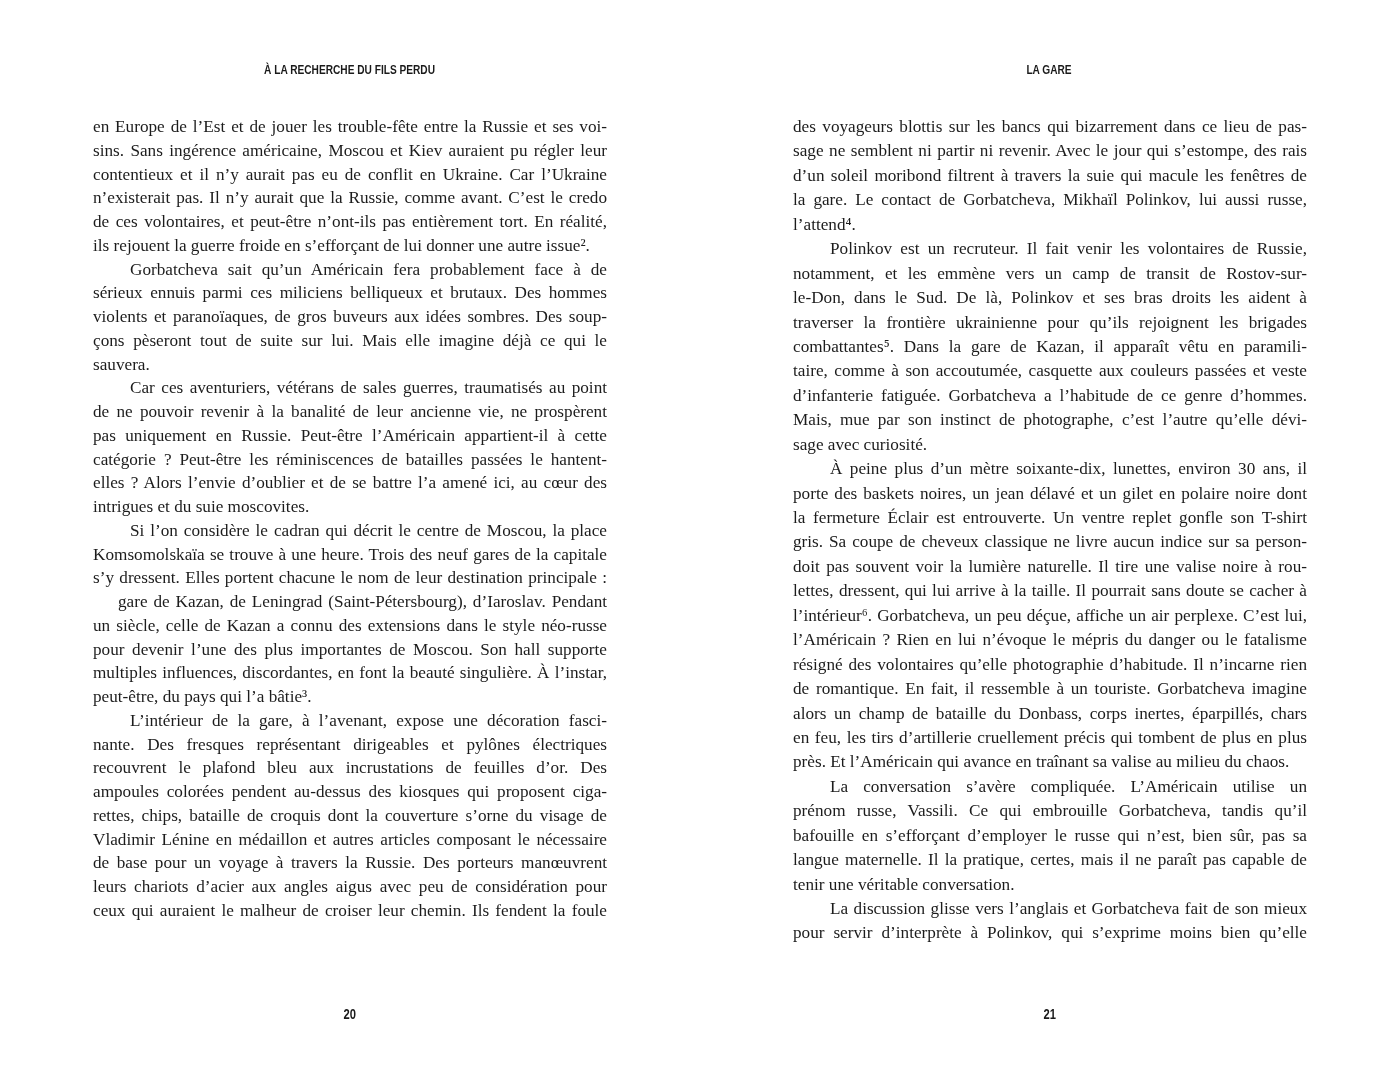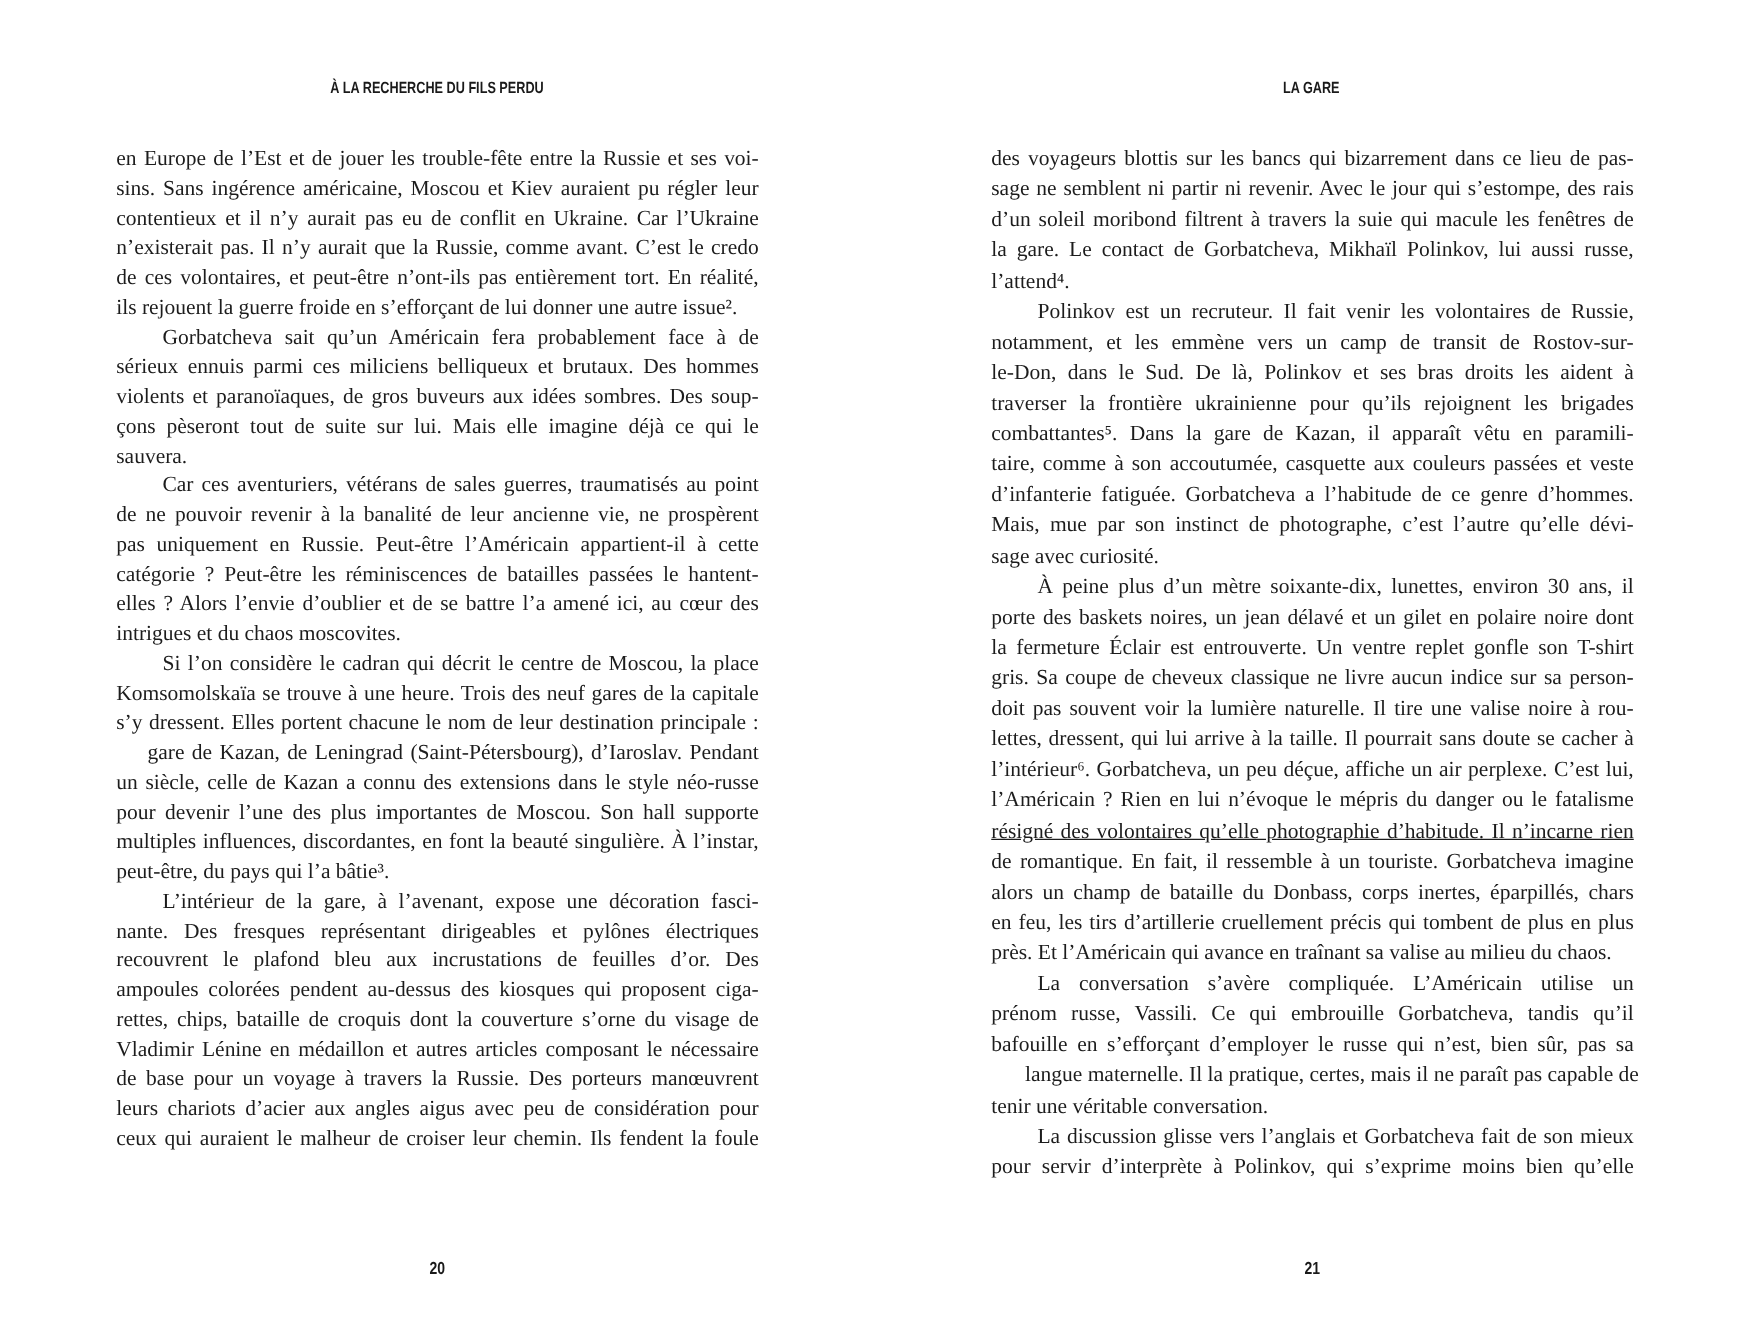--- a/index.html
+++ b/index.html
@@ -60,21 +60,21 @@
         <span class="line"><span style="white-space: nowrap; word-spacing: 0px;">violents et paranoïaques, de gros buveurs aux idées sombres. Des soup-</span></span>
         <span class="line"><span style="white-space: nowrap; word-spacing: 0px;">çons pèseront tout de suite sur lui. Mais elle imagine déjà ce qui le</span></span>
         <span class="line last">sauvera.</span>
       </div>
       <div class="paragraph">
         <span class="line indent"><span style="white-space: nowrap; word-spacing: 0px;">Car ces aventuriers, vétérans de sales guerres, traumatisés au point</span></span>
         <span class="line"><span style="white-space: nowrap; word-spacing: 0px;">de ne pouvoir revenir à la banalité de leur ancienne vie, ne prospèrent</span></span>
         <span class="line"><span style="white-space: nowrap; word-spacing: 0px;">pas uniquement en Russie. Peut-être l’Américain appartient-il à cette</span></span>
         <span class="line"><span style="white-space: nowrap; word-spacing: 0px;">catégorie ? Peut-être les réminiscences de batailles passées le hantent-</span></span>
         <span class="line"><span style="white-space: nowrap; word-spacing: 0px;">elles ? Alors l’envie d’oublier et de se battre l’a amené ici, au cœur des</span></span>
-        <span class="line last">intrigues et du chaos moscovites.</span>
+        <span class="line last">intrigues et du suie moscovites.</span>
       </div>
       <div class="paragraph">
         <span class="line indent"><span style="white-space: nowrap; word-spacing: 0px;">Si l’on considère le cadran qui décrit le centre de Moscou, la place</span></span>
         <span class="line"><span style="white-space: nowrap; word-spacing: 0px;">Komsomolskaïa se trouve à une heure. Trois des neuf gares de la capitale</span></span>
         <span class="line"><span style="white-space: nowrap; word-spacing: 0px;">s’y dressent. Elles portent chacune le nom de leur destination principale :</span></span>
         <span class="line"><span style="white-space: nowrap; word-spacing: 0px; margin-left: 25px;">gare de Kazan, de Leningrad (Saint-Pétersbourg), d’Iaroslav. Pendant</span></span>
         <span class="line"><span style="white-space: nowrap; word-spacing: 0px;">un siècle, celle de Kazan a connu des extensions dans le style néo-russe</span></span>
         <span class="line"><span style="white-space: nowrap; word-spacing: 0px;">pour devenir l’une des plus importantes de Moscou. Son hall supporte</span></span>
         <span class="line"><span style="white-space: nowrap; word-spacing: 0px;">multiples influences, discordantes, en font la beauté singulière. À l’instar,</span></span>
         <span class="line last">peut-être, du pays qui l’a bâtie³.</span>
@@ -117,31 +117,31 @@
       </div>
       <div class="paragraph">
         <span class="line indent"><span style="white-space: nowrap; word-spacing: 0px;">À peine plus d’un mètre soixante-dix, lunettes, environ 30 ans, il</span></span>
         <span class="line"><span style="white-space: nowrap; word-spacing: 0px;">porte des baskets noires, un jean délavé et un gilet en polaire noire dont</span></span>
         <span class="line"><span style="white-space: nowrap; word-spacing: 0px; margin-top: 16px;">la fermeture Éclair est entrouverte. Un ventre replet gonfle son T-shirt</span></span>
         <span class="line"><span style="white-space: nowrap; word-spacing: 0px;">gris. Sa coupe de cheveux classique ne livre aucun indice sur sa person-</span></span>
         <span class="line"><span style="white-space: nowrap; word-spacing: 0px;">doit pas souvent voir la lumière naturelle. Il tire une valise noire à rou-</span></span>
         <span class="line"><span style="white-space: nowrap; word-spacing: 0px;">lettes, dressent, qui lui arrive à la taille. Il pourrait sans doute se cacher à</span></span>
         <span class="line"><span style="white-space: nowrap; word-spacing: 0px;">l’intérieur⁶. Gorbatcheva, un peu déçue, affiche un air perplexe. C’est lui,</span></span>
         <span class="line"><span style="white-space: nowrap; word-spacing: 0px;">l’Américain ? Rien en lui n’évoque le mépris du danger ou le fatalisme</span></span>
-        <span class="line"><span style="white-space: nowrap; word-spacing: 0px; text-decoration: underline;">résigné des volontaires qu’elle photographie d’habitude. Il n’incarne rien</span></span>
+        <span class="line"><span style="white-space: nowrap; word-spacing: 0px;">résigné des volontaires qu’elle photographie d’habitude. Il n’incarne rien</span></span>
         <span class="line"><span style="white-space: nowrap; word-spacing: 0px;">de romantique. En fait, il ressemble à un touriste. Gorbatcheva imagine</span></span>
         <span class="line"><span style="white-space: nowrap; word-spacing: 0px;">alors un champ de bataille du Donbass, corps inertes, éparpillés, chars</span></span>
         <span class="line"><span style="white-space: nowrap; word-spacing: 0px;">en feu, les tirs d’artillerie cruellement précis qui tombent de plus en plus</span></span>
         <span class="line last">près. Et l’Américain qui avance en traînant sa valise au milieu du chaos.</span>
       </div>
       <div class="paragraph">
         <span class="line indent"><span style="white-space: nowrap; word-spacing: 0px;">La conversation s’avère compliquée. L’Américain utilise un</span></span>
         <span class="line"><span style="white-space: nowrap; word-spacing: 0px;">prénom russe, Vassili. Ce qui embrouille Gorbatcheva, tandis qu’il</span></span>
         <span class="line"><span style="white-space: nowrap; word-spacing: 0px;">bafouille en s’efforçant d’employer le russe qui n’est, bien sûr, pas sa</span></span>
-        <span class="line"><span style="white-space: nowrap; word-spacing: 0px; margin-left: 27px;">langue maternelle. Il la pratique, certes, mais il ne paraît pas capable de</span></span>
+        <span class="line"><span style="white-space: nowrap; word-spacing: 0px;">langue maternelle. Il la pratique, certes, mais il ne paraît pas capable de</span></span>
         <span class="line last">tenir une véritable conversation.</span>
       </div>
       <div class="paragraph">
         <span class="line indent"><span style="white-space: nowrap; word-spacing: 0px;">La discussion glisse vers l’anglais et Gorbatcheva fait de son mieux</span></span>
         <span class="line"><span style="white-space: nowrap; word-spacing: 0px;">pour servir d’interprète à Polinkov, qui s’exprime moins bien qu’elle</span></span>
       </div>
     </div>
   <div class="folio"><span>21</span></div>
 </div>
 

